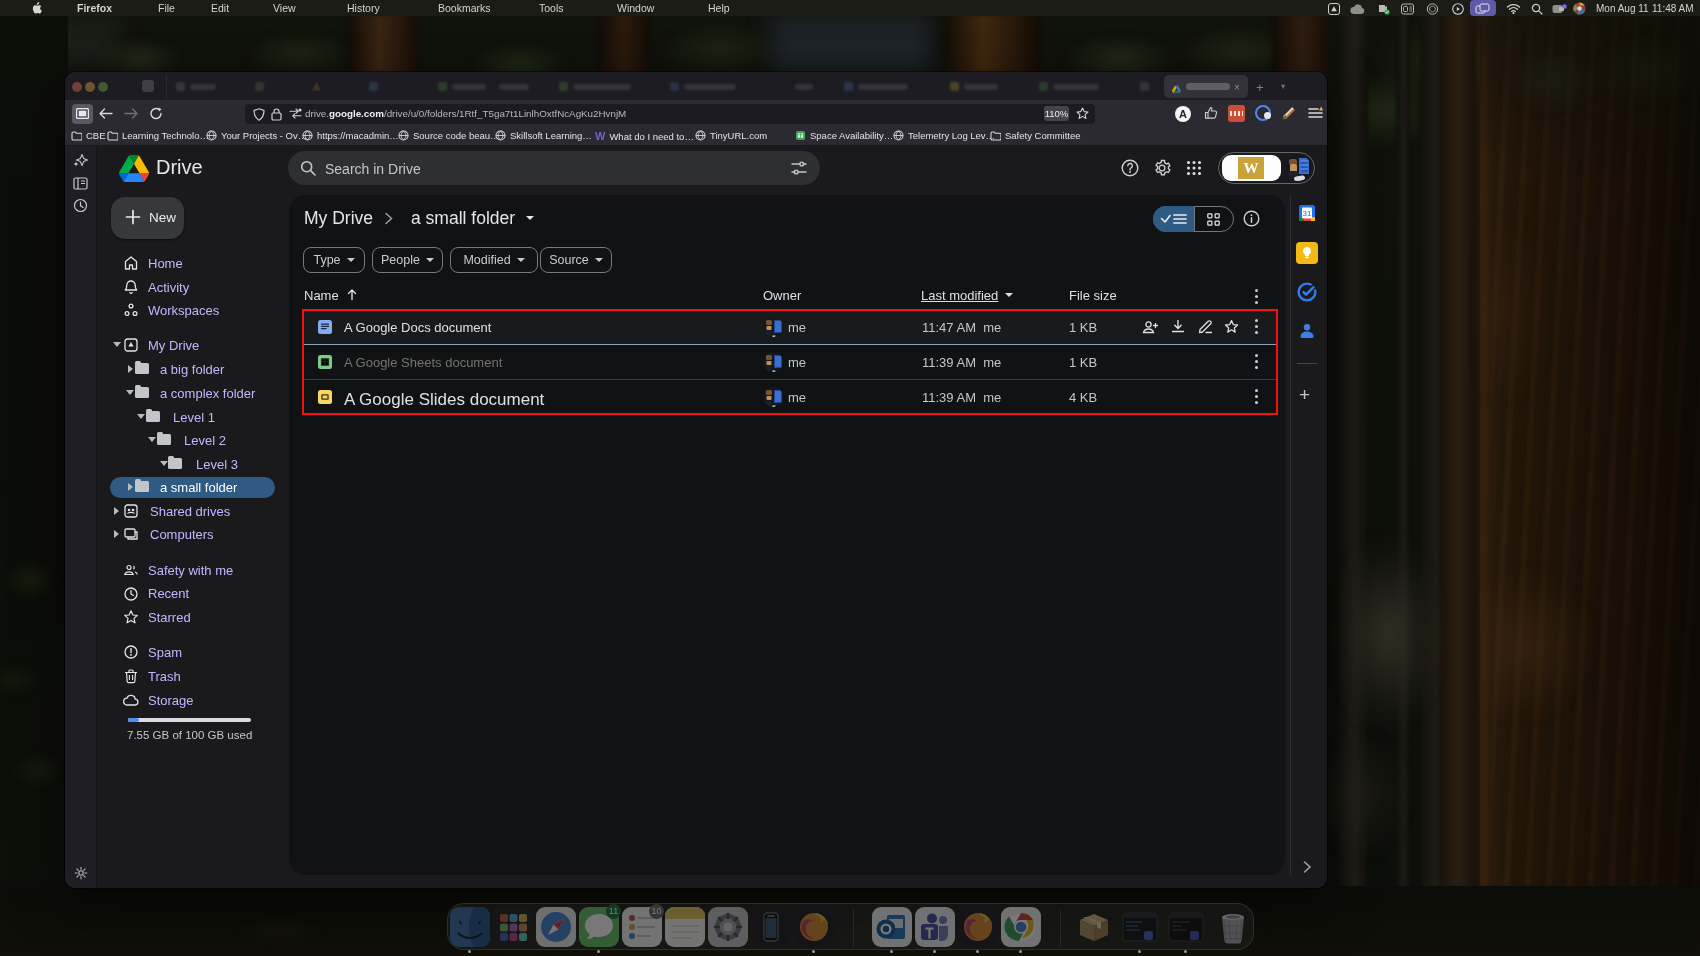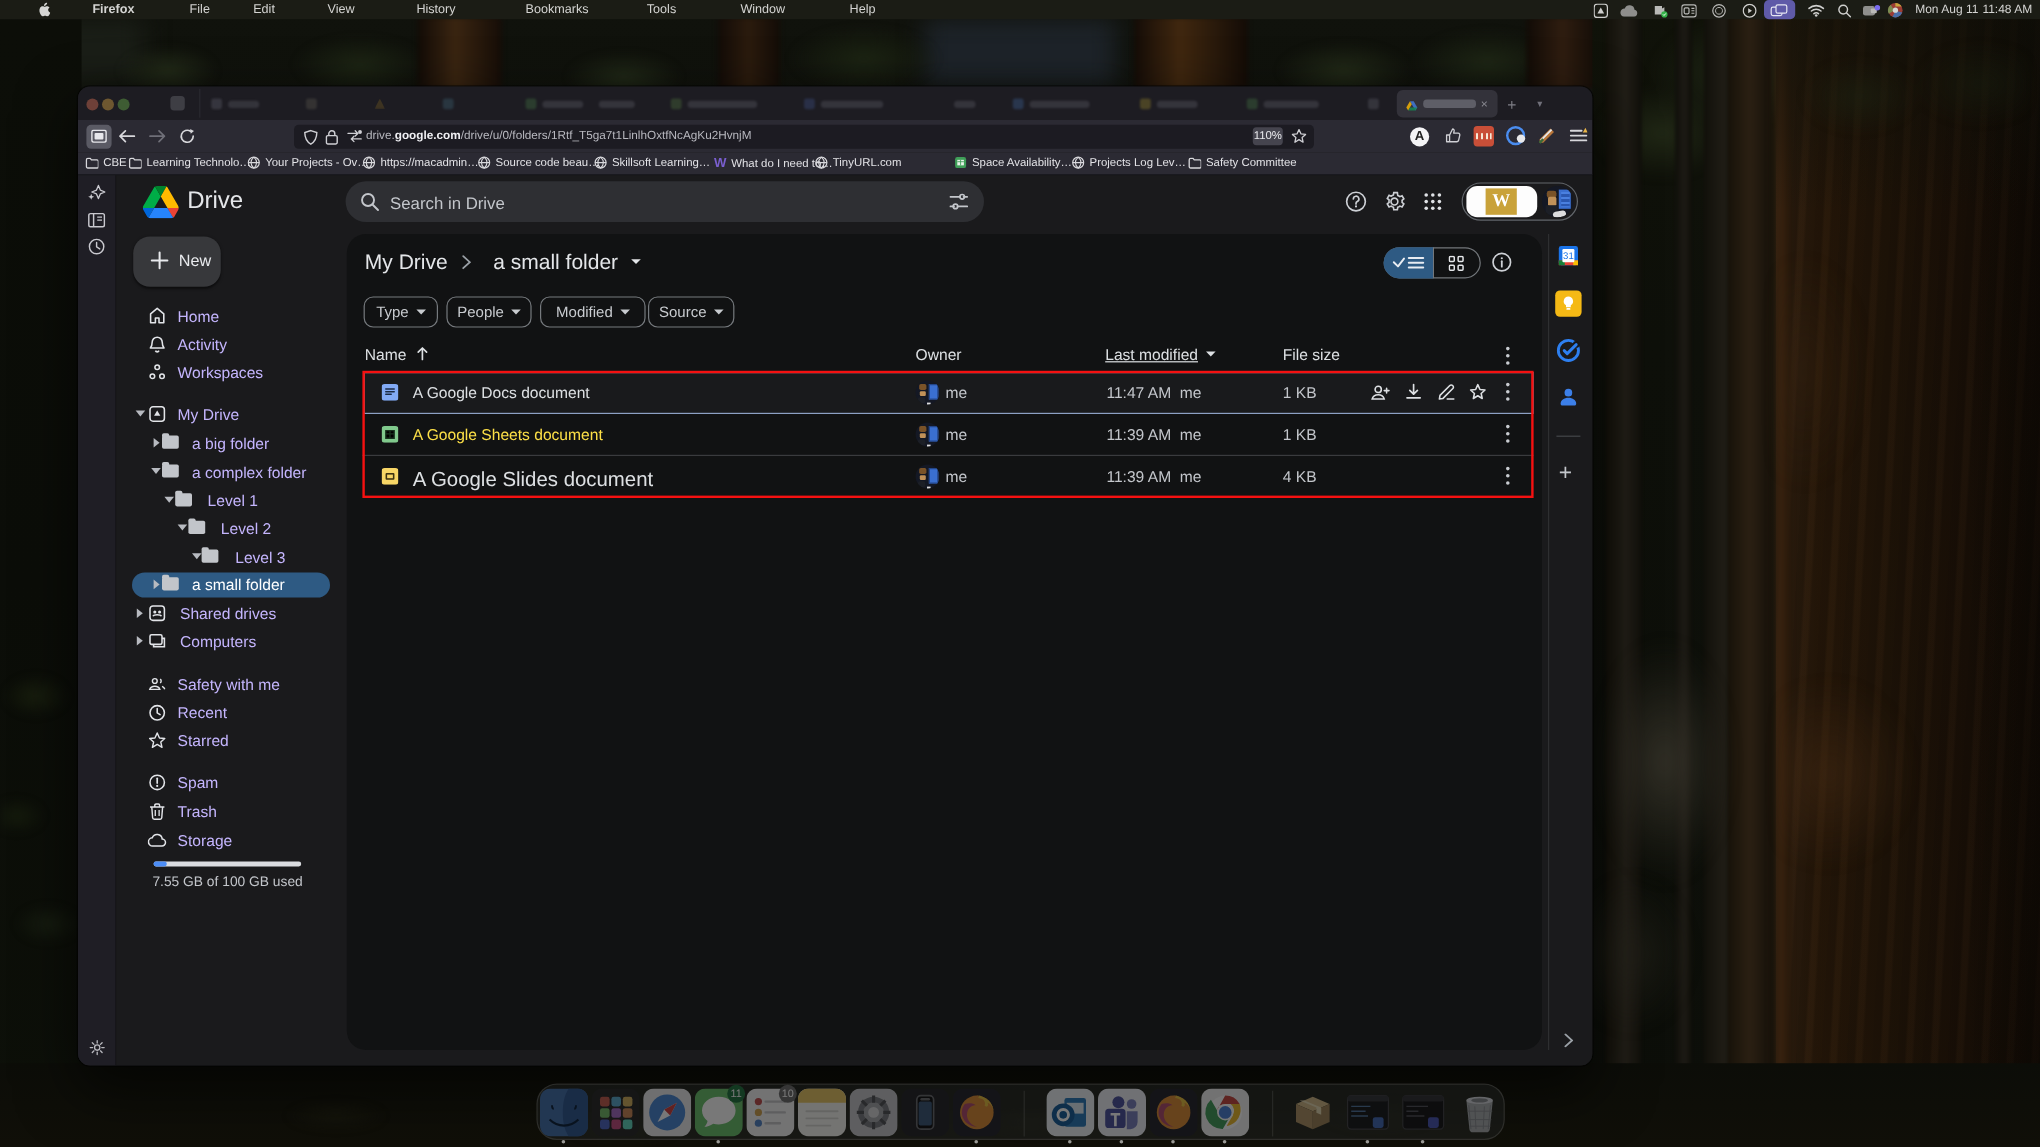--- a/index.html
+++ b/index.html
@@ -329,41 +329,41 @@
         <svg class="globe" width="11" height="11" viewBox="0 0 12 12">
           <circle cx="6" cy="6" r="5" fill="none" stroke="#d8d8dc" stroke-width="1.1"></circle>
           <path d="M1 6h10M6 1c-3.4 3-3.4 7 0 10M6 1c3.4 3 3.4 7 0 10" fill="none" stroke="#d8d8dc" stroke-width="1"></path>
         </svg>
         <span>Skillsoft Learning…</span>
       </div>
     <div class="bm" style="left:530px;">
         <span style="color:#7a5fd0;font-weight:bold;font-size:11px;">W</span>
         <span>What do I need to…</span>
       </div>
-    <div class="bm" style="left:614px;">
+    <div class="bm" style="left:630px;">
         <svg class="globe" width="11" height="11" viewBox="0 0 12 12">
           <circle cx="6" cy="6" r="5" fill="none" stroke="#d8d8dc" stroke-width="1.1"></circle>
           <path d="M1 6h10M6 1c-3.4 3-3.4 7 0 10M6 1c3.4 3 3.4 7 0 10" fill="none" stroke="#d8d8dc" stroke-width="1"></path>
         </svg>
         <span>TinyURL.com</span>
       </div>
     <div class="bm" style="left:730px;">
         <svg width="11" height="11" viewBox="0 0 12 12">
           <rect x="1" y="1" width="10" height="10" rx="2" fill="#3f9e58"></rect>
           <rect x="3" y="3.5" width="6" height="5" fill="#e8f2e8"></rect>
           <path d="M3 5.2h6M6 3.5v5" stroke="#3f9e58" stroke-width=".8"></path>
         </svg>
         <span>Space Availability…</span>
       </div>
     <div class="bm" style="left:828px;">
         <svg class="globe" width="11" height="11" viewBox="0 0 12 12">
           <circle cx="6" cy="6" r="5" fill="none" stroke="#d8d8dc" stroke-width="1.1"></circle>
           <path d="M1 6h10M6 1c-3.4 3-3.4 7 0 10M6 1c3.4 3 3.4 7 0 10" fill="none" stroke="#d8d8dc" stroke-width="1"></path>
         </svg>
-        <span>Projects Log Lev…</span>
+        <span>Telemetry Log Lev…</span>
       </div>
     <div class="bm" style="left:925px;">
         <svg width="11" height="10" viewBox="0 0 11 10">
           <path d="M1 2.3c0-.7.5-1.3 1.2-1.3h2l1 1.2h4.6c.7 0 1.2.6 1.2 1.3v4.2c0 .7-.5 1.3-1.2 1.3H2.2C1.5 9 1 8.4 1 7.7z" fill="none" stroke="#d8d8dc" stroke-width="1.1"></path>
         </svg>
         <span>Safety Committee</span>
       </div>
   </div>
   <div id="content">
     <div id="ffside">
@@ -605,21 +605,21 @@
           <svg class="abs" style="left:935px;top:9px;" width="15" height="15" viewBox="0 0 15 15">
               <path d="M7.5 1.5 9.3 5.6l4.2.4-3.2 2.9.9 4.2-3.7-2.3-3.7 2.3.9-4.2L1.5 6l4.2-.4z" fill="none" stroke="#dde0e3" stroke-width="1.3" stroke-linejoin="round"></path>
             </svg>
           <div class="dots" style="left:966px;top:9px;"></div>
         </div>
         <div class="row" style="top:150px;">
           <svg class="abs" style="left:29px;top:10px;" width="14" height="14" viewBox="0 0 14 14">
               <rect width="14" height="14" rx="2.5" fill="#80c98c"></rect>
               <path d="M3.5 3.8h7v6.4h-7zM3.5 6.5h7M7 3.8v6.4" stroke="#17331d" stroke-width="1.1"></path>
             </svg>
-          <div class="abs" style="left:55px;top:10px;font-size:13px;color:#fde047;">A Google Sheets document</div>
+          <div class="abs" style="left:55px;top:10px;font-size:13px;color:#737373;">A Google Sheets document</div>
           <div class="avatar" style="left:474px;top:7px;"></div>
           <div class="abs" style="left:499px;top:10px;font-size:13px;color:#c3c6cb;">me</div>
           <div class="abs" style="left:633px;top:10px;font-size:13px;color:#c3c6cb;">11:39 AM&nbsp; me</div>
           <div class="abs" style="left:780px;top:10px;font-size:13px;color:#c3c6cb;">1 KB</div>
           <div class="dots" style="left:966px;top:9px;"></div>
         </div>
         <div class="row" style="top:185px;">
           <svg class="abs" style="left:29px;top:10px;" width="14" height="14" viewBox="0 0 14 14">
               <rect width="14" height="14" rx="2.5" fill="#f7d666"></rect>
               <rect x="3.3" y="4.2" width="7.4" height="5.6" rx="0.8" fill="#3d3312"></rect>

